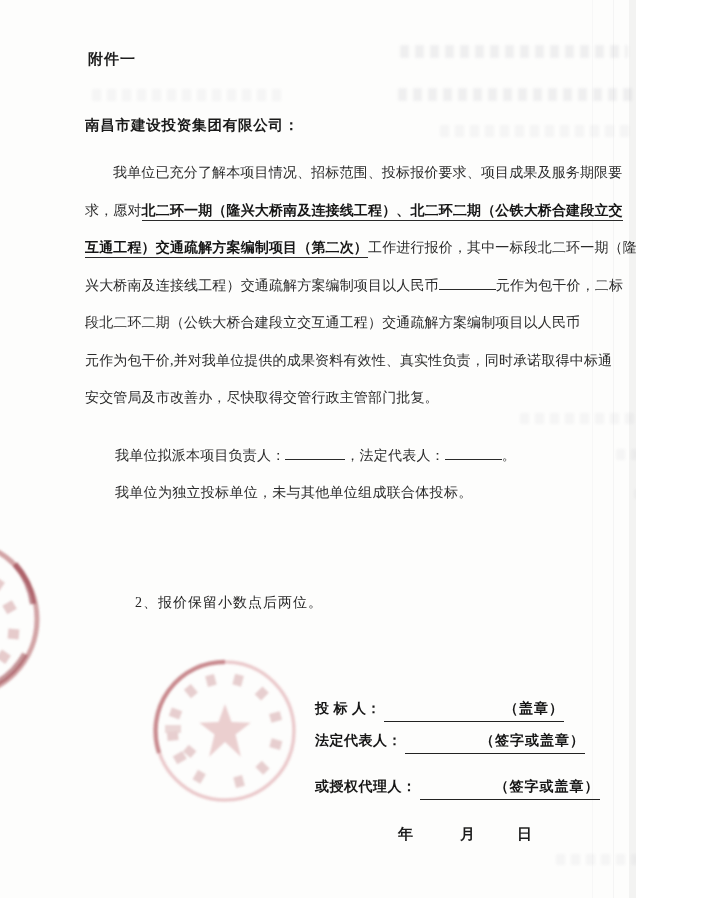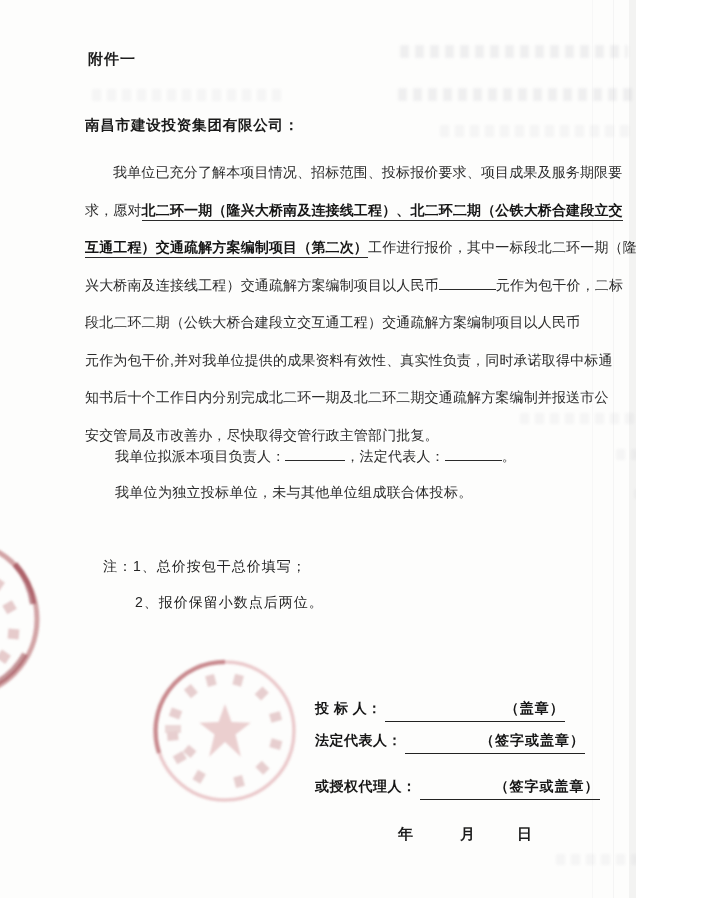--- a/index.html
+++ b/index.html
@@ -1,19 +1,19 @@
 <!DOCTYPE html>
 <html><head>
 <meta charset="utf-8">
 <style>
   html,body{margin:0;padding:0;background:#ffffff;}
   .page{
     position:relative;width:636px;height:898px;overflow:hidden;
     background:#fdfdfc;
-    font-family:Liberation Sans, sans-serif;
+    font-family:Liberation Serif, serif;
     color:#2b2b2b;
   }
   
   .vline{position:absolute;top:0;height:898px;width:1px;}
   .vline.l1{left:647px;background:#ececec;}
   .vline.l2{left:613px;background:#f4f4f4;}
   .vline.l3{left:592px;background:#f7f7f7;}
   .edgeband{position:absolute;top:0;right:0;width:7px;height:898px;background:#f3f3f2;}
   .ghost{
     position:absolute;height:12px;border-radius:2px;opacity:.55;filter:blur(1.4px);
@@ -69,29 +69,27 @@
   <div class="attachment">附件一</div>
   <div class="recipient">南昌市建设投资集团有限公司：</div>
 
   <div class="bodyblock">
       <div class="bodyline indent"><span>我单位已充分了解本项目情况、招标范围、投标报价要求、项目成果及服务期限要</span></div>
       <div class="bodyline"><span>求，愿对</span><span class="b u">北二环一期（隆兴大桥南及连接线工程）、北二环二期（公铁大桥合建段立交</span></div>
       <div class="bodyline"><span class="b u">互通工程）交通疏解方案编制项目（第二次）</span><span>工作进行报价，其中一标段北二环一期（隆</span></div>
       <div class="bodyline"><span>兴大桥南及连接线工程）交通疏解方案编制项目以人民币</span><span class="blank" style="width: 57px;"></span><span>元作为包干价，二标</span></div>
       <div class="bodyline"><span>段北二环二期（公铁大桥合建段立交互通工程）交通疏解方案编制项目以人民币</span></div>
       <div class="bodyline"><span>元作为包干价,并对我单位提供的成果资料有效性、真实性负责，同时承诺取得中标通</span></div>
-      <div class="bodyline"><span>知书后十个工作日内分别完成北二环一期及北二环二期交通疏解方案编制并报送市公</span></div>
       <div class="bodyline"><span>安交管局及市改善办，尽快取得交管行政主管部门批复。</span></div>
     </div>
 
   <div class="pmline"><span>我单位拟派本项目负责人：</span><span class="blank" style="width: 60px;"></span><span>，法定代表人：</span><span class="blank" style="width: 57px;"></span><span>。</span></div>
 
   <div class="independent">我单位为独立投标单位，未与其他单位组成联合体投标。</div>
 
-  <div class="note1">注：1、总价按包干总价填写；</div>
   <div class="note2">2、报价保留小数点后两位。</div>
 
   <svg class="stamp-main" viewBox="0 0 160 160">
     <defs>
         <filter id="blr">
           <feGaussianBlur stdDeviation="0.8"></feGaussianBlur>
         </filter>
       </defs>
     <g filter="url(#blr)">
       <circle cx="80" cy="76" r="69" fill="none" stroke="#c76a6e" stroke-width="3.5" opacity="0.34"></circle>

